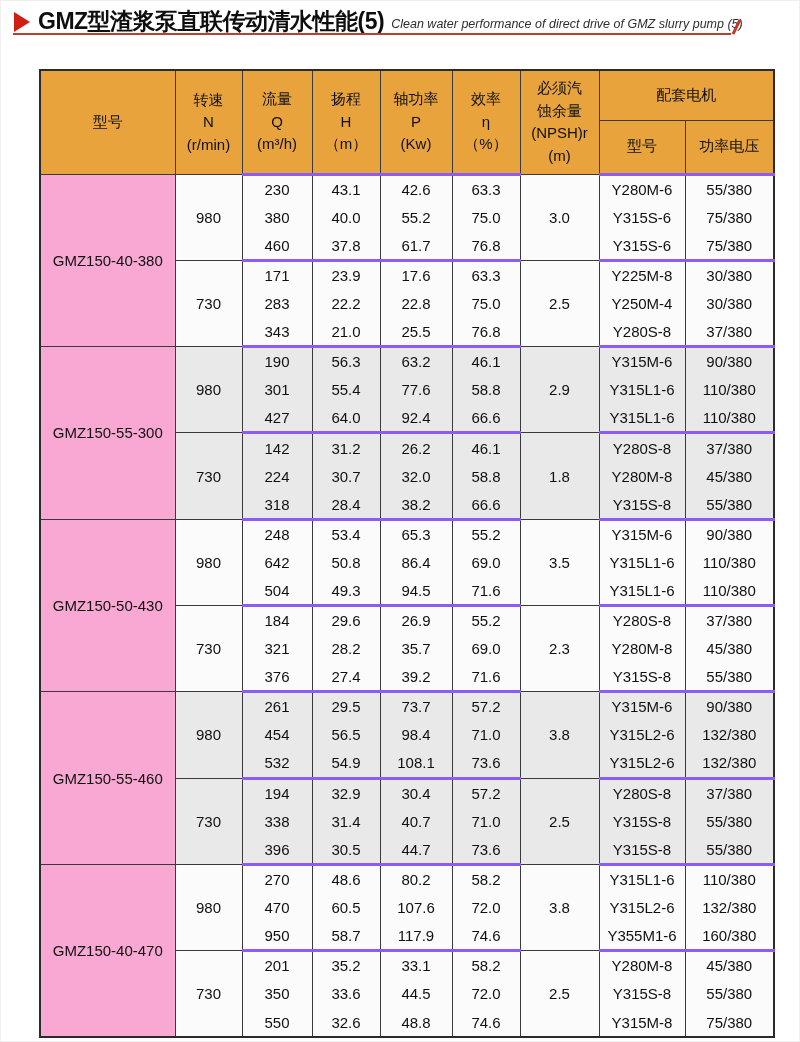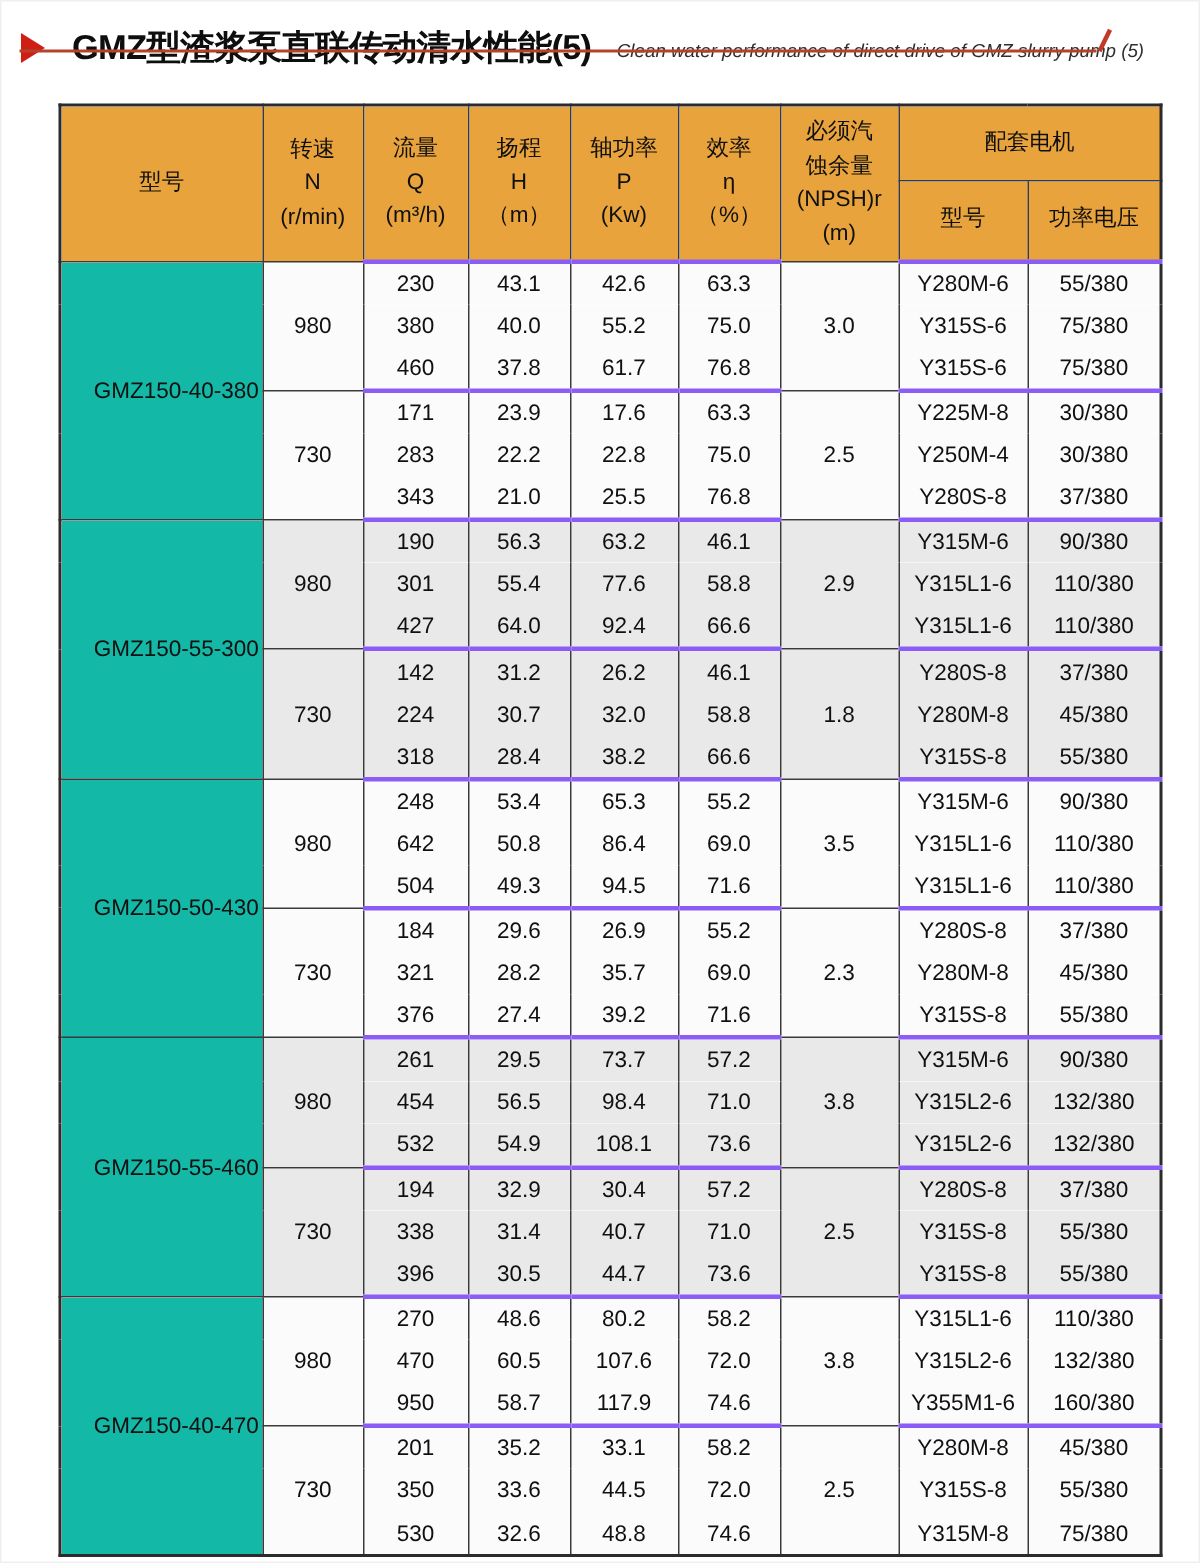--- a/index.html
+++ b/index.html
@@ -4,35 +4,35 @@
 <style>
   html,body { margin:0; padding:0; background:#ffffff; }
   body { width:800px; height:1042px; font-family:"Liberation Sans", sans-serif; }
   .page { position:relative; width:800px; height:1042px; background:#fff; overflow:hidden;
           box-sizing:border-box; border:1px solid #efefef; }
 
   
   .title-bar { position:absolute; top:5px; left:13px; width:774px; display:flex; align-items:center; }
   .arrow { width:0; height:0; border-left:16px solid #cf1f14; border-top:10px solid transparent;
            border-bottom:10px solid transparent; margin-right:8px; flex:0 0 auto; }
-  .title-zh { font-size:23px; font-weight:bold; color:#0e0e0e; margin:10px; white-space:nowrap; letter-spacing:-0.5px; }
+  .title-zh { font-size:23px; font-weight:bold; color:#0e0e0e; margin:0; white-space:nowrap; letter-spacing:-0.5px; }
   .title-en { font-style:italic; font-size:12.5px; color:#2e2e2e; margin-left:7px; white-space:nowrap; transform:translateY(2px); }
   .rule { position:absolute; top:32px; left:12px; width:718px; height:2px; background:#b5432c; }
   .rule-slash { position:absolute; top:18px; left:734px; width:3px; height:16px; background:#c0392b; transform:rotate(26deg); }
 
   
   table { position:absolute; left:38px; top:68px; width:734px; border-collapse:collapse;
           table-layout:fixed; background:#fff; border:2px solid #2b2b2b; }
   th, td { border:1px solid #3a3a3a; padding:0 2px; text-align:center; vertical-align:middle;
            color:#101010; font-size:15px; overflow:hidden; }
   thead th { background:#e8a33c; font-weight:normal; line-height:1.5; font-size:15px; }
   thead tr.h1 { height:50px; }
   thead tr.h2 { height:54px; }
   tbody tr { height:28.77px; }
-  td.model { background:#14b8a6; font-size:15px;text-align:right; }
+  td.model { background:#f9a8d4; font-size:15px; }
   .bg0 { background:#fbfbfb; }
   .bg1 { background:#e9e9e9; }
   td.val { border-top:none; border-bottom:none; }
   td.gs  { border-top:3px solid #8b5cf6; }
 </style>
 </head>
 <body>
 
 <div class="page">
   <div class="title-bar">
@@ -323,21 +323,21 @@
         </tr>
         <tr>
           <td class="val bg0">350</td>
           <td class="val bg0">33.6</td>
           <td class="val bg0">44.5</td>
           <td class="val bg0">72.0</td>
           <td class="val bg0">Y315S-8</td>
           <td class="val bg0">55/380</td>
         </tr>
         <tr>
-          <td class="val bg0">530</td>
+          <td class="val bg0">550</td>
           <td class="val bg0">32.6</td>
           <td class="val bg0">48.8</td>
           <td class="val bg0">74.6</td>
           <td class="val bg0">Y315M-8</td>
           <td class="val bg0">75/380</td>
         </tr>
       </tbody>
   </table>
 </div>
 

